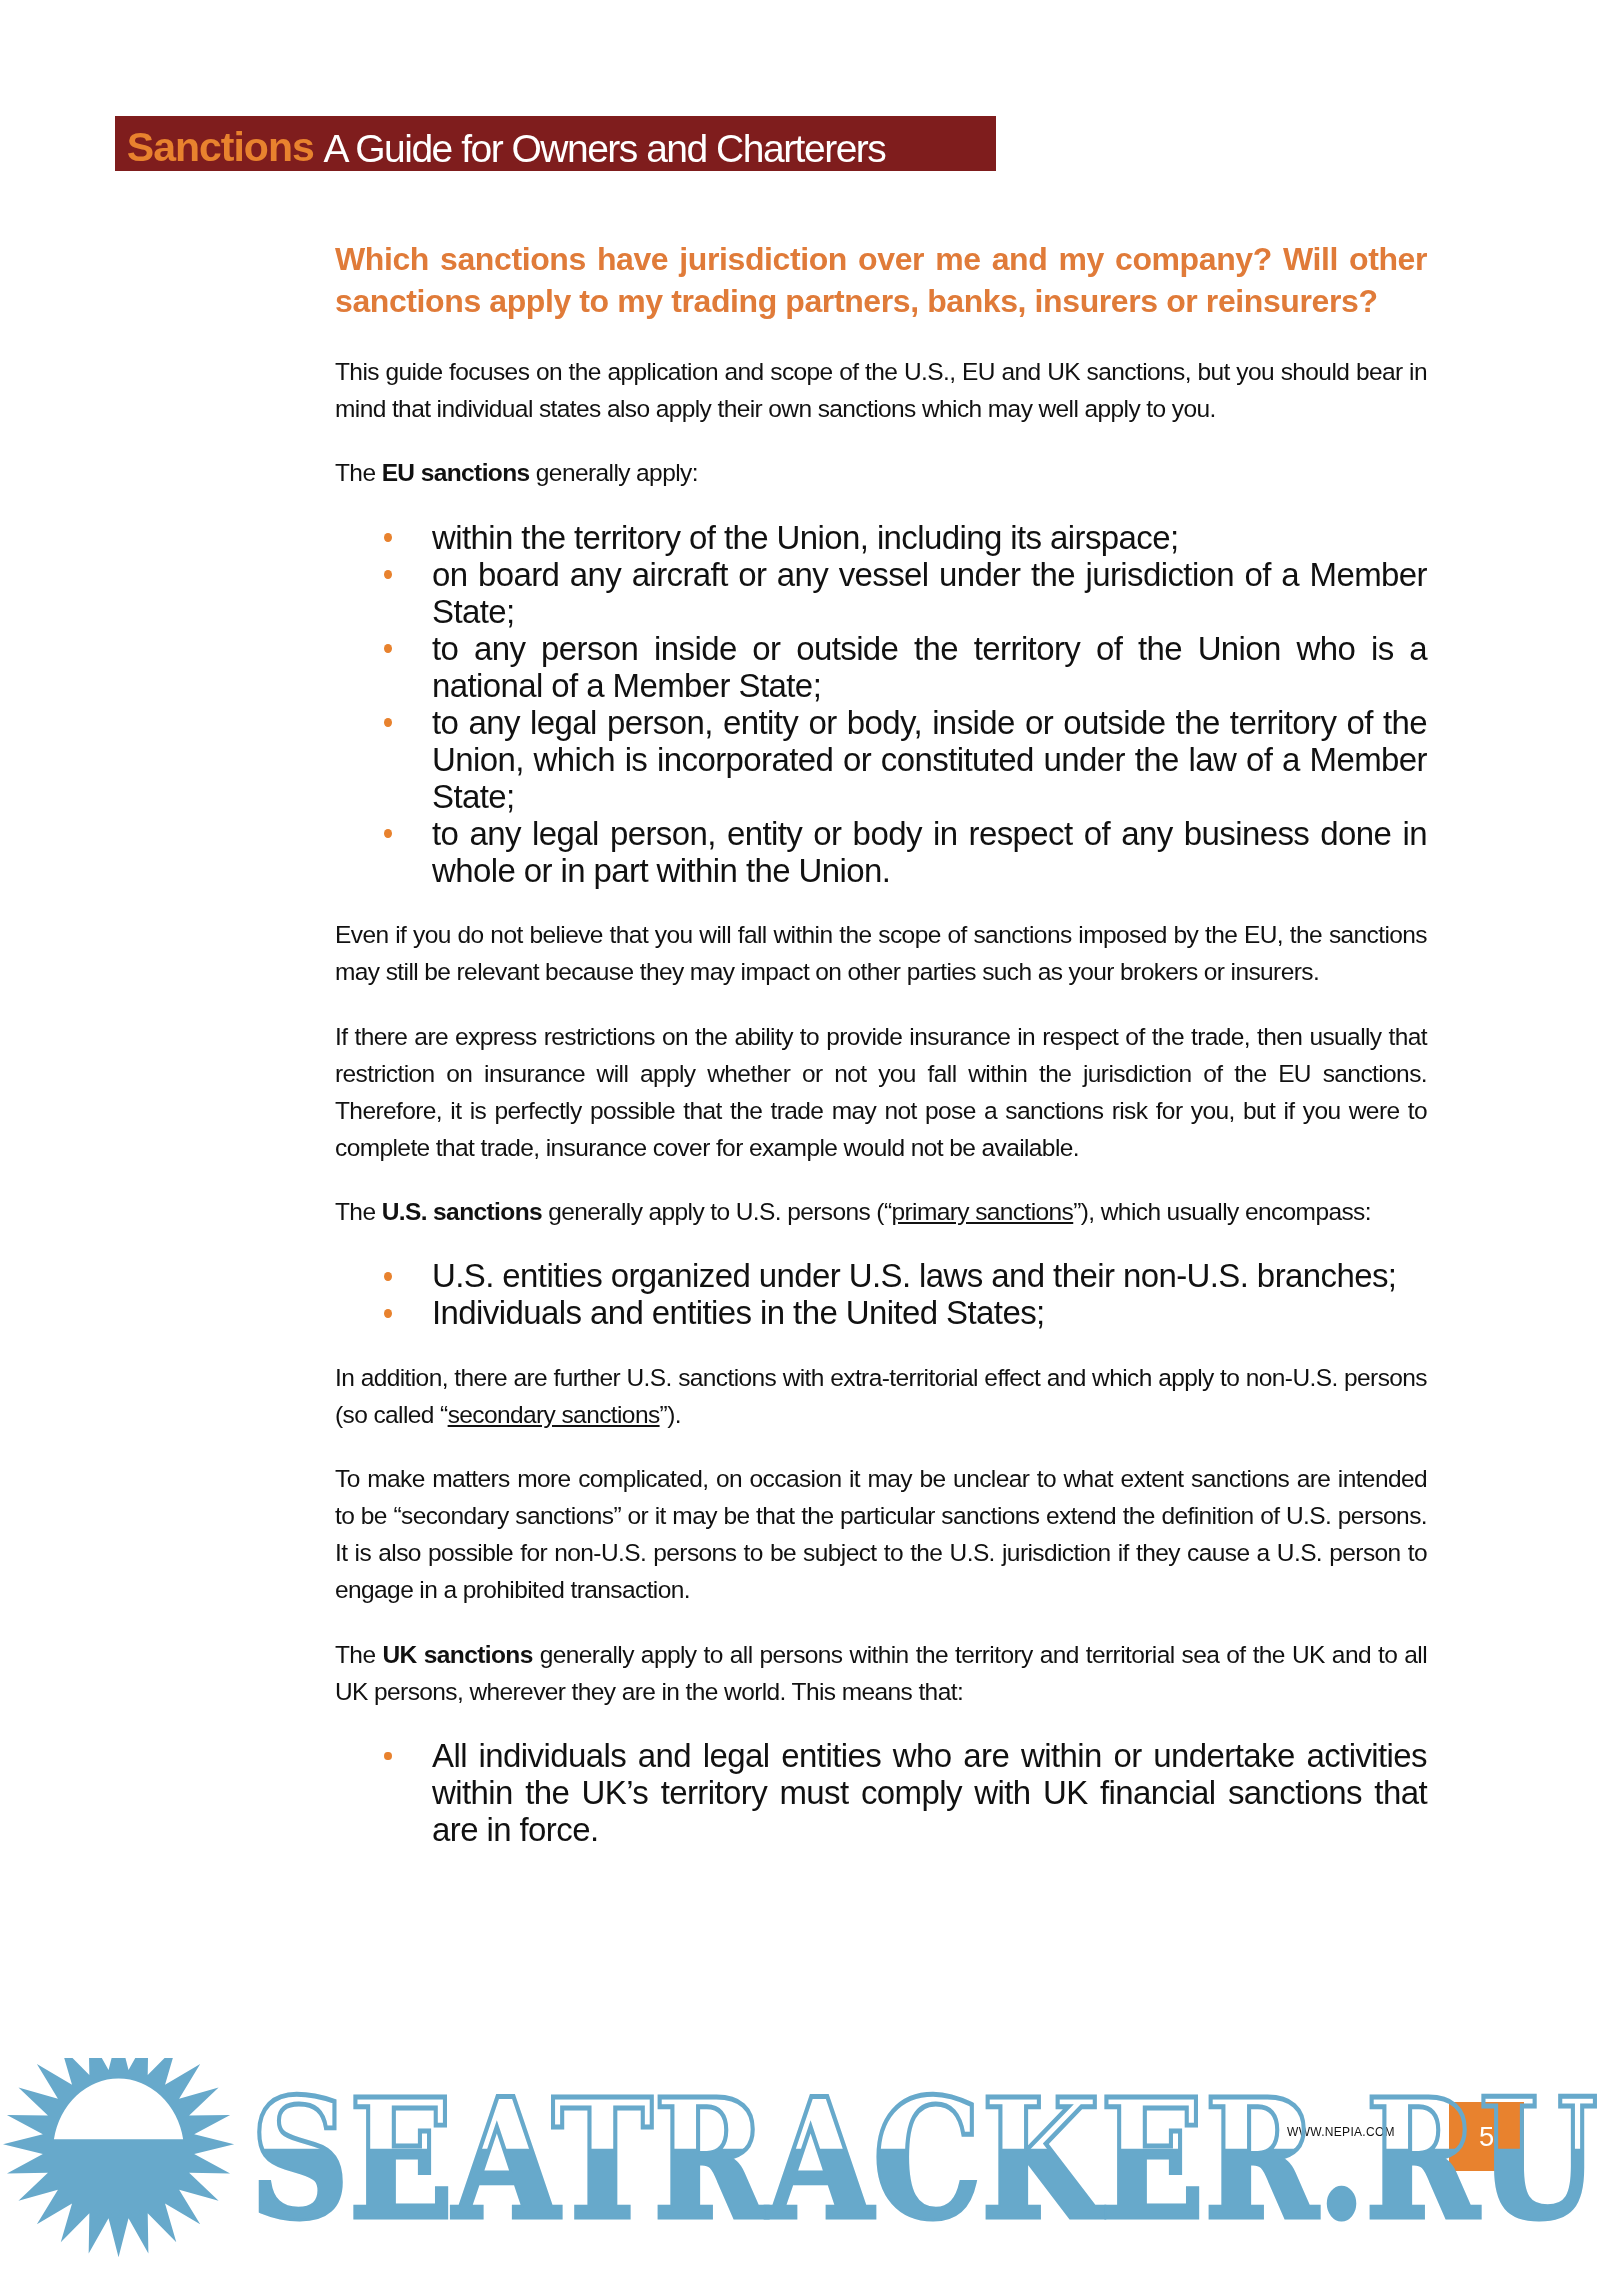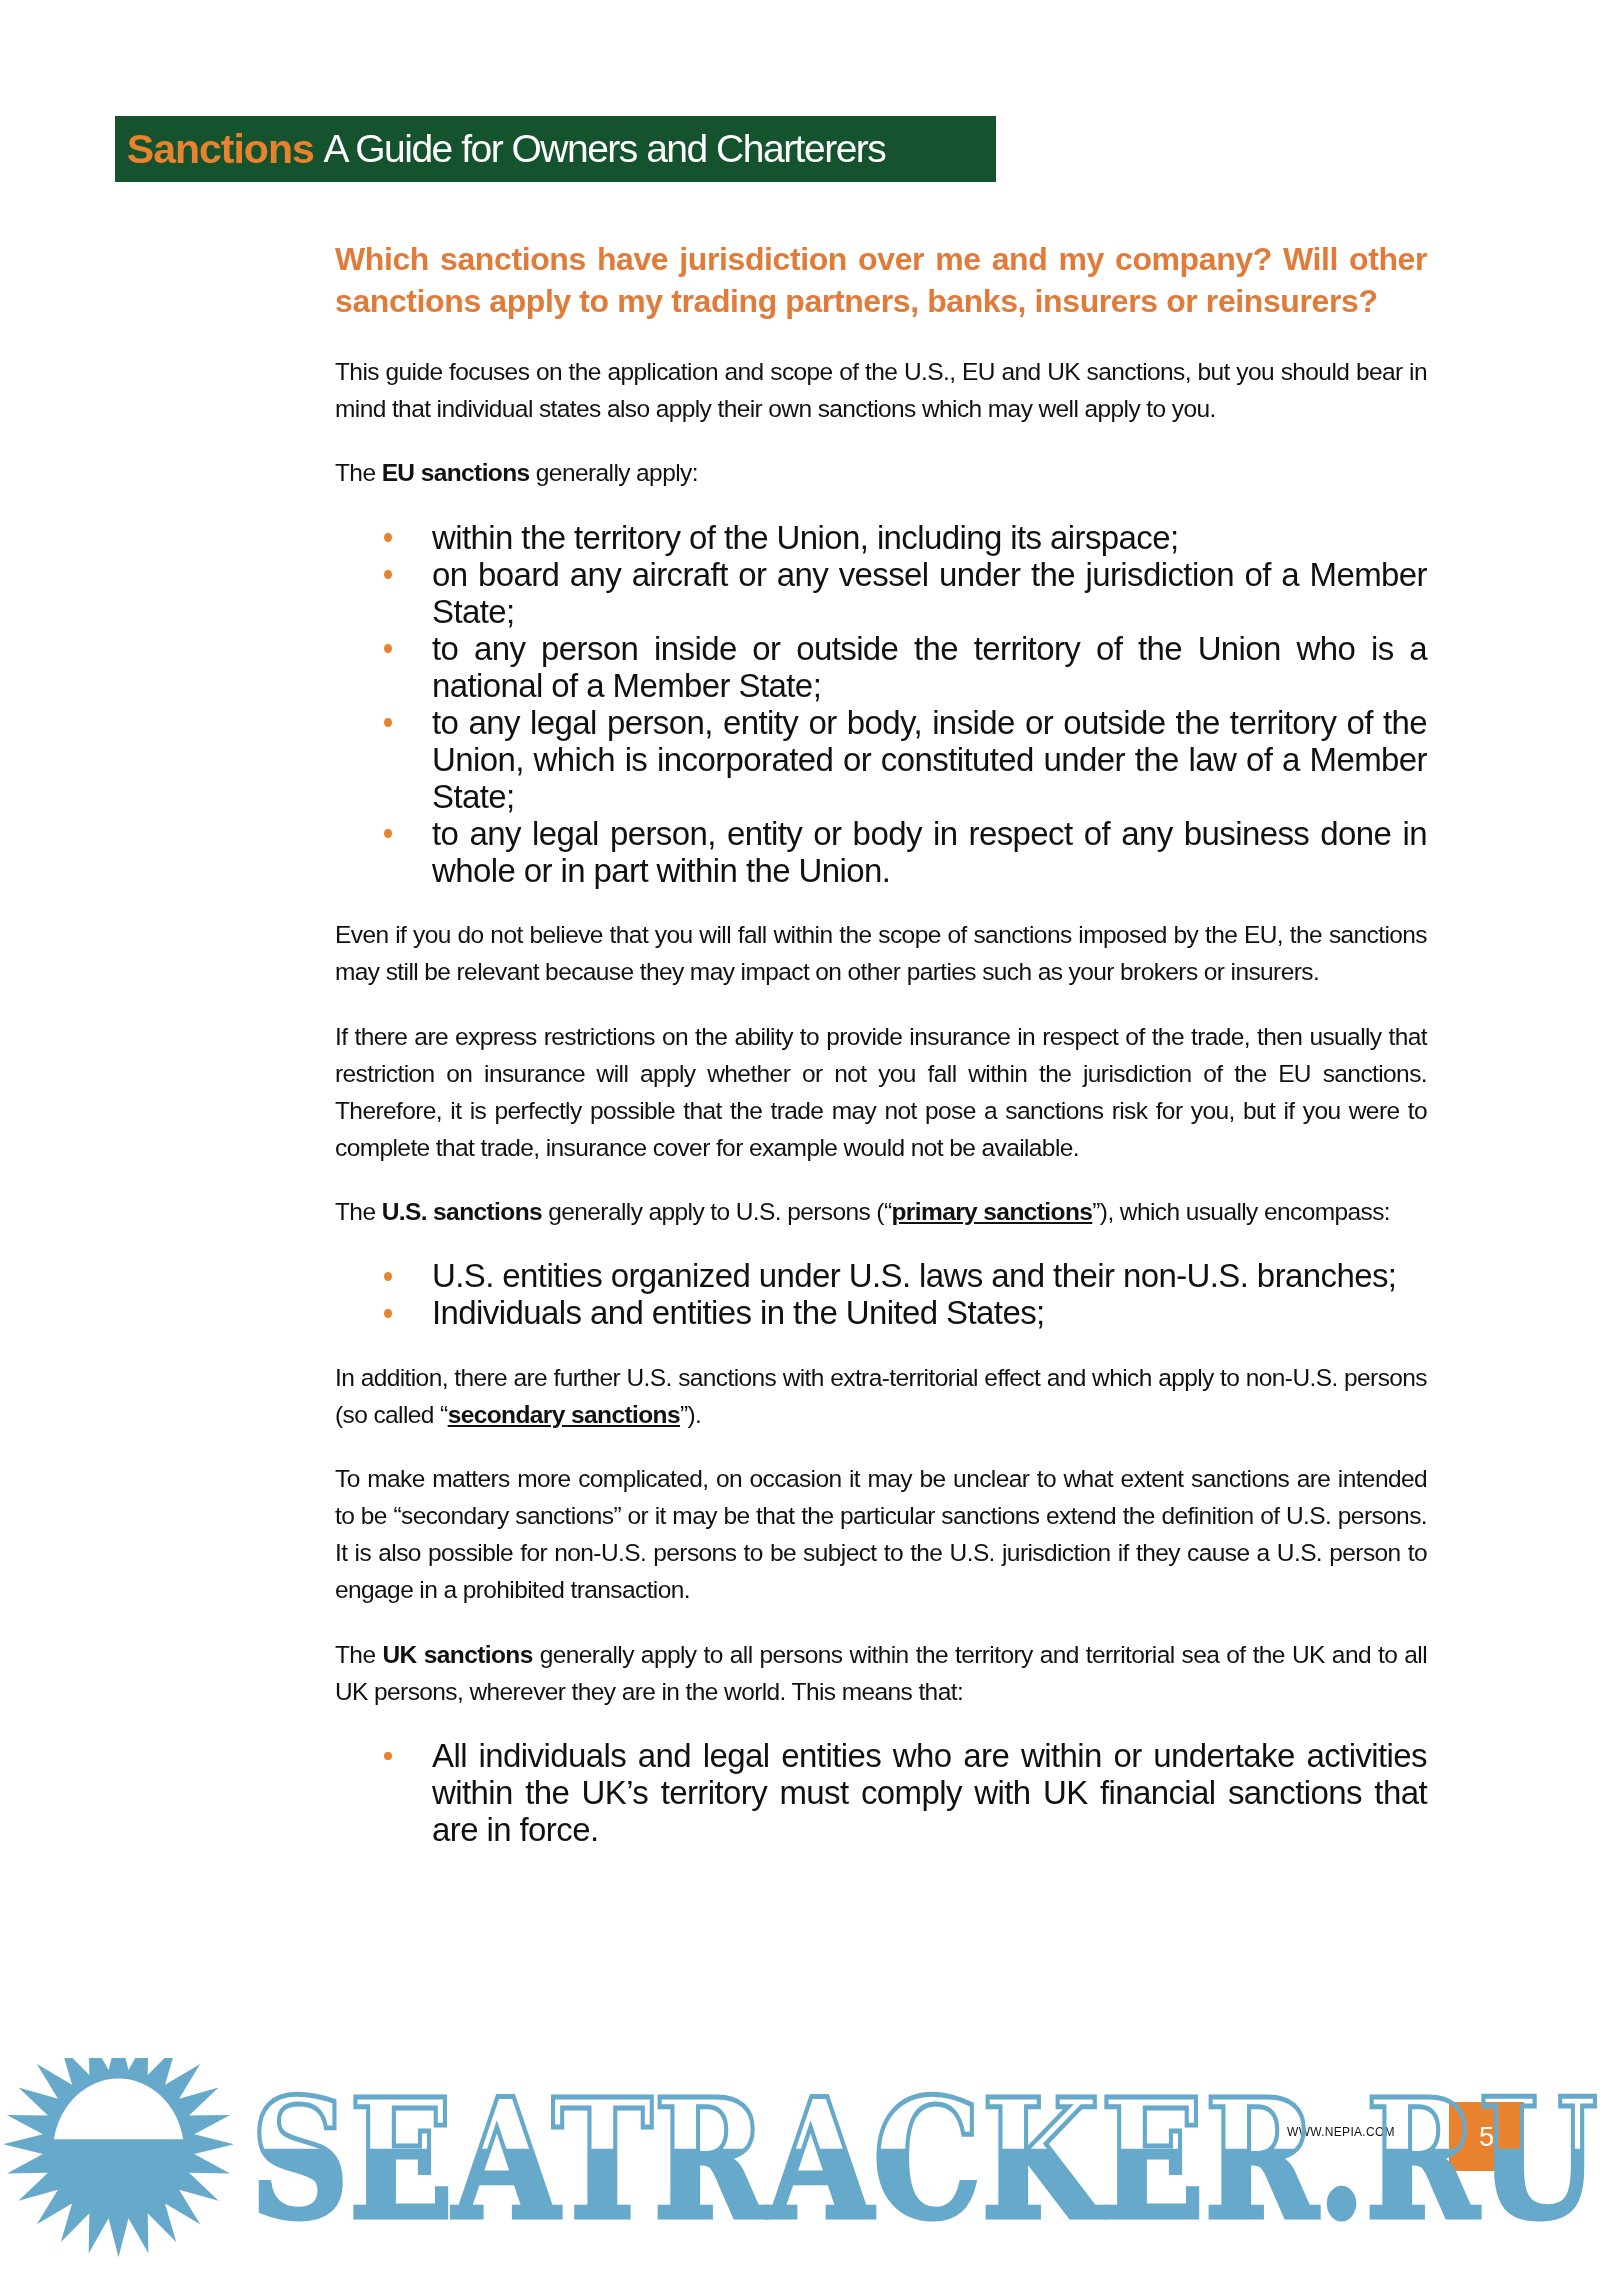--- a/index.html
+++ b/index.html
@@ -1,22 +1,22 @@
 <!DOCTYPE html>
 <html><head>
   <meta charset="utf-8">
   <style>
     html, body { margin: 0; padding: 0; background: #ffffff; }
     body {
       width: 1621px; height: 2293px; position: relative; overflow: hidden;
       font-family: "Liberation Sans", sans-serif; color: #111111;
     }
     .header-bar {
-      position: absolute; left: 115px; top: 116px; width: 881px; height: 66px;
-      background: #14532d; display: flex; align-items: center;
+      position: absolute; left: 115px; top: 116px; width: 881px; height: 55px;
+      background: #7f1d1d; display: flex; align-items: flex-end;
       padding-left: 11.8px; box-sizing: border-box; white-space: nowrap;
     }
     .header-brand { color: #e8822e; font-size: 41px; font-weight: bold; letter-spacing: -1px; margin-right: 9.8px; }
     .header-sub { color: #ffffff; font-size: 39px; letter-spacing: -1.5px; }
 
     .content {
       position: absolute; left: 335px; top: 238px; width: 1092px;
       font-family: "Liberation Sans Narrow", "Liberation Sans", sans-serif;
     }
     .heading {
@@ -32,21 +32,21 @@
     ul.bullets { list-style: none; margin: 0 0 27.4px 0; padding: 0; }
     ul.bullets li {
       position: relative; padding-left: 97px; font-size: 33px; line-height: 37px;
       text-align: justify; letter-spacing: -0.6px;
     }
     ul.bullets li .dot {
       position: absolute; left: 49px; top: 14.7px; width: 7.8px; height: 8.8px;
       border-radius: 50%; background: #e8822e;
     }
     b, strong { font-weight: bold; margin-top: 43px; }
-    .ul-bold { font-weight: bold; text-decoration: underline; }
+    .ul-bold { font-weight: normal; text-decoration: underline; }
     .footer-url {
       position: absolute; left: 1287px; top: 2125px; font-size: 12px;
       color: #111; letter-spacing: 0.3px; z-index: 3;
     }
     .page-box {
       position: absolute; left: 1449px; top: 2102px; width: 75px; height: 69px;
       background: #e8822e; color: #ffffff; font-size: 27.4px; display: flex;
       align-items: center; justify-content: center; z-index: 2;
     }
     .watermark-text {

